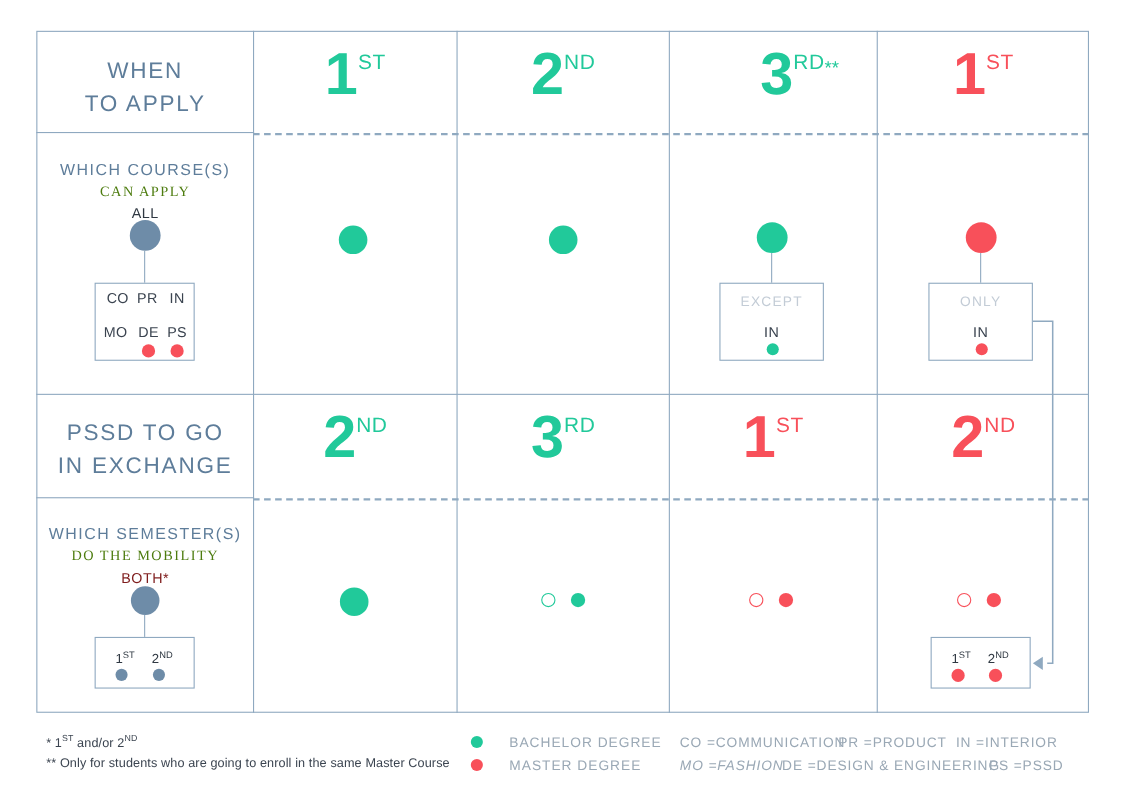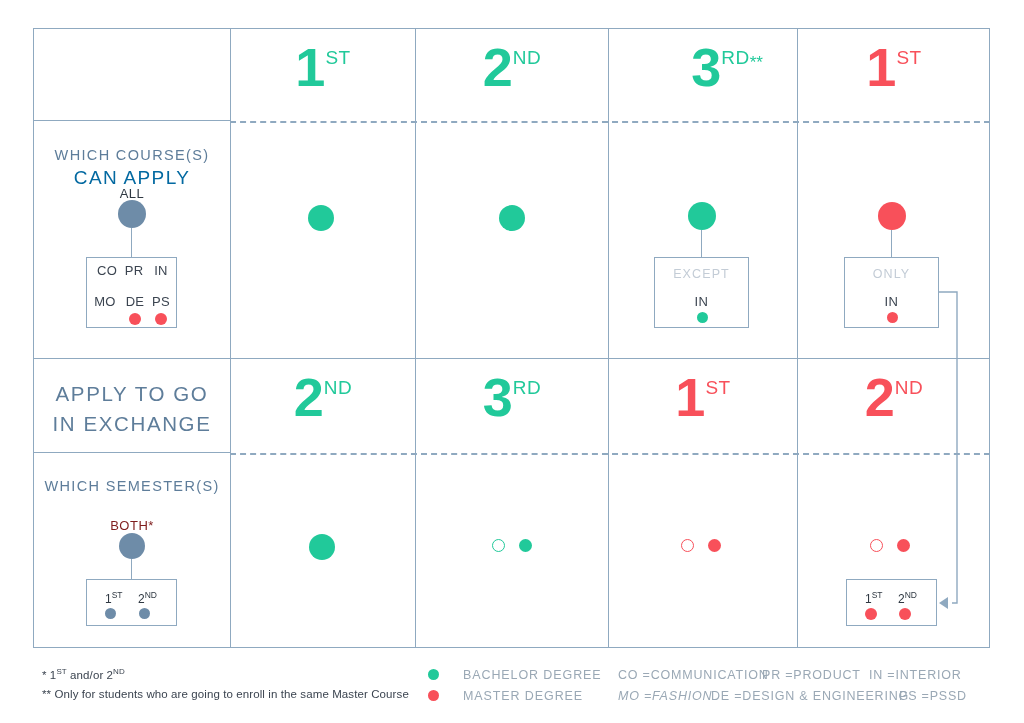--- a/index.html
+++ b/index.html
@@ -44,22 +44,22 @@
   }
   .rowlabel .big {
     font-size: 20.5px; letter-spacing: 1.6px;
     line-height: 1.45; color: #5e7d9a; font-weight: 400;
   }
   .rowlabel .small {
     font-size: 14.5px; letter-spacing: 1.35px;
     line-height: 1.4; color: #5e7d9a; font-weight: 400;
   }
   .rowlabel .sub {
-    font-size: 19px; letter-spacing: 1.35px;
-    line-height: 1.4; color: #0369a1; font-weight: 400;
+    font-size: 13px; letter-spacing: 1.35px;
+    line-height: 1.4; color: #4d7c0f; font-weight: 400; font-family: Liberation Serif, serif;
   }
 
   
   .ordinal {
     position: absolute;
     text-align: center;
     line-height: 1;
     white-space: nowrap;
   }
   .ordinal .num {
@@ -156,20 +156,24 @@
   <div class="vline" style="left:797px;"></div>
 
   <div class="hdash-left" style="top:120px;"></div>
   <div class="hdash" style="top:121px;"></div>
 
   <div class="hsolid" style="top:358px;"></div>
 
   <div class="hdash-left" style="top:452px;"></div>
   <div class="hdash" style="top:453px;"></div>
 
+  <div class="rowlabel" style="top:50px;">
+    <div class="big">WHEN</div>
+    <div class="big">TO APPLY</div>
+  </div>
 
   <div class="ordinal" style="left:230px; width:185px; top:40px;">
     <span class="num g">1</span><span class="sup g">ST</span>
   </div>
   <div class="ordinal" style="left:415px; width:193px; top:40px;">
     <span class="num g">2</span><span class="sup g">ND</span>
   </div>
   <div class="ordinal" style="left:608px; width:189px; top:40px;margin-left:24px;">
     <span class="num g">3</span><span class="sup g">RD</span><span class="stars g">**</span>
   </div>
@@ -234,39 +238,40 @@
     <div class="code" style="left:0; right:0; top:36px;">IN</div>
     <div class="dot red" style="left:42px; top:54px; width:11px; height:11px;"></div>
   </div>
 
   <svg class="arrow-svg" width="180" height="340" viewBox="0 0 180 340">
     <path d="M 159 12 L 177 12 L 177 323 L 172 323" fill="none" stroke="#8fa9c0" stroke-width="1.4"></path>
     <path d="M 168 317 L 159 323 L 168 329 Z" fill="#8fa9c0"></path>
   </svg>
 
   <div class="rowlabel" style="top:379px;">
-    <div class="big">APPLY TO GO</div>
+    <div class="big">PSSD TO GO</div>
     <div class="big">IN EXCHANGE</div>
   </div>
 
   <div class="ordinal" style="left:230px; width:185px; top:370px;">
     <span class="num g">2</span><span class="sup g">ND</span>
   </div>
   <div class="ordinal" style="left:415px; width:193px; top:370px;">
     <span class="num g">3</span><span class="sup g">RD</span>
   </div>
   <div class="ordinal" style="left:608px; width:189px; top:370px;">
     <span class="num r">1</span><span class="sup r">ST</span>
   </div>
   <div class="ordinal" style="left:797px; width:193px; top:370px;">
     <span class="num r">2</span><span class="sup r">ND</span>
   </div>
 
   <div class="rowlabel" style="top:476px;">
     <div class="small">WHICH SEMESTER(S)</div>
+    <div class="sub">DO THE MOBILITY</div>
   </div>
 
   <div style="position:absolute; left:33px; width:198px; top:518px; text-align:center; font-size:13px; color:#7f1d1d; letter-spacing:0.5px;">BOTH*</div>
   <div class="dot blue" style="left:119px; top:533px; width:26px; height:26px;"></div>
   <div class="stem" style="left:131px; top:559px; height:21px;"></div>
 
   <div class="subbox" style="left:86px; top:579px; width:91px; height:47px;">
     <div class="semlbl" style="left:18px; top:11px;">
       <span>1</span><sup>ST</sup>
     </div>

